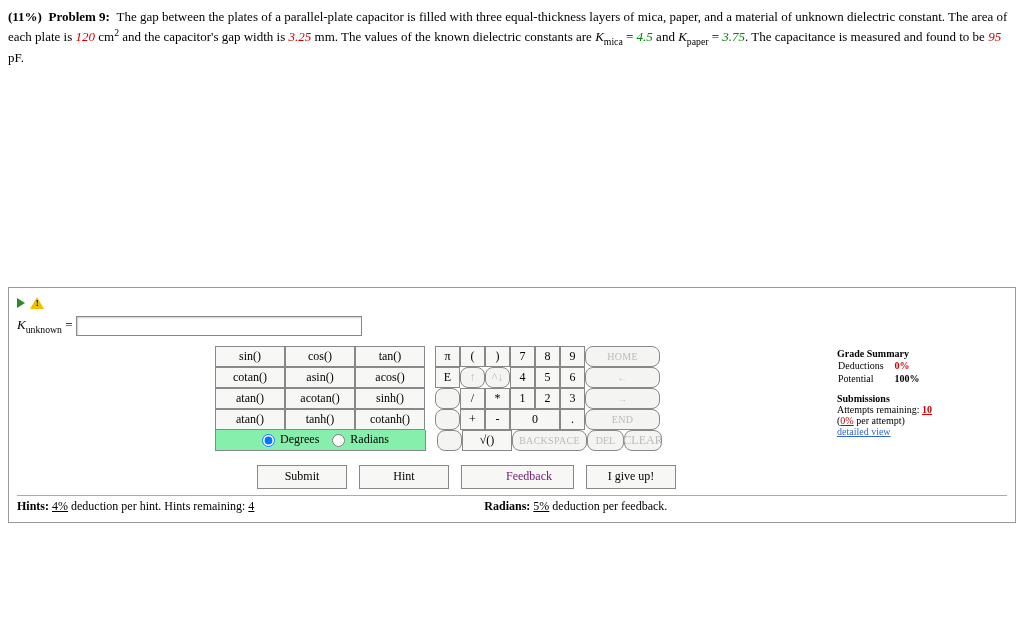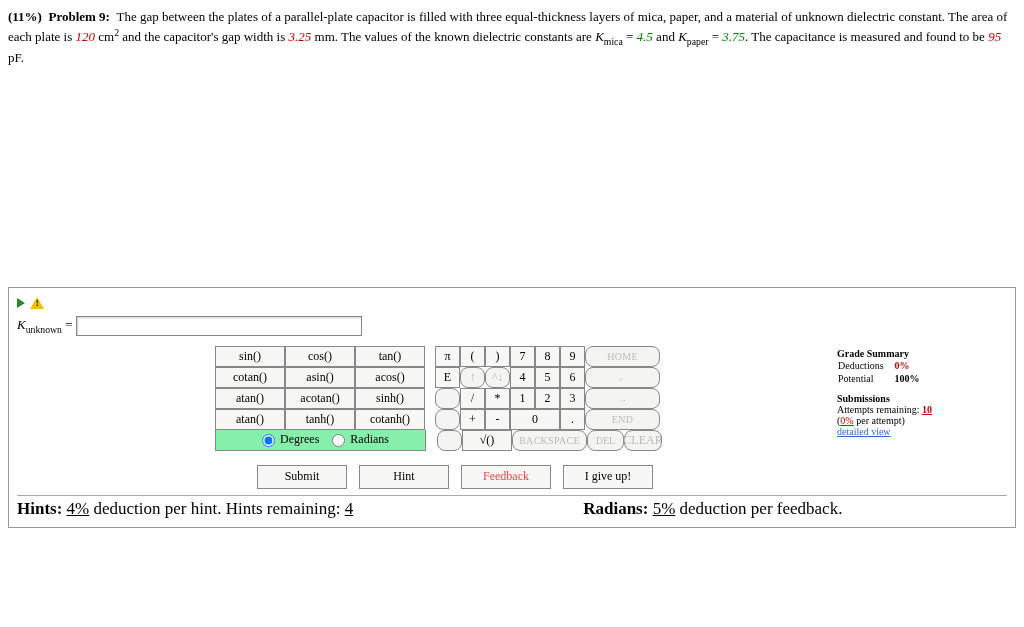--- a/index.html
+++ b/index.html
@@ -127,41 +127,41 @@
       font-size: 12px;
       width: 88px;
       height: 22px;
       border: 1px solid #888;
       background: #f7f7f5;
       display: inline-flex;
       align-items: center;
       justify-content: center;
       cursor: pointer;
     }
-    .action-btn.disabled { color: #ef4444; cursor: default; }
+    .action-btn.disabled { color: #701a75; cursor: default; padding-left: 23px; }
 
     .sidebar {
       width: 170px;
       font-size: 10px;
       padding-top: 2px;
     }
     .sidebar .heading { font-weight: bold; }
     .sidebar table { border-collapse: collapse; }
     .sidebar td { padding-right: 10px; }
     .link-blue { color: #3366cc; text-decoration: underline; cursor: pointer; }
     .red-sm { color: #c00; }
 
     .footer-row {
       display: flex;
       justify-content: flex-start;
       gap: 230px;
       border-top: 1px solid #aaa;
       margin-top: 6px;
       padding-top: 3px;
-      font-size: 17px;
+      font-size: 12px;
     }
     .footer-row .underline { text-decoration: underline; }
   </style>
 </head>
 <body>
 
 <div class="problem-text">
   <span class="bold">(11%)</span>
   &nbsp;<span class="bold">Problem 9:</span>
   &nbsp;<span>The gap between the plates of a parallel-plate capacitor is filled with three equal-thickness layers of mica, paper, and a material of unknown dielectric constant. The area of each plate is </span><span class="italic-red">120</span><span> cm</span><span class="sup">2</span><span> and the capacitor's gap width is </span><span class="italic-red">3.25</span><span> mm. The values of the known dielectric constants are </span><span style="font-style:italic">K</span><span class="sub">mica</span><span> = </span><span class="italic-green">4.5</span><span> and </span><span style="font-style:italic">K</span><span class="sub">paper</span><span> = </span><span class="italic-green">3.75</span><span>. The capacitance is measured and found to be </span><span class="italic-red">95</span><span> pF.</span>

